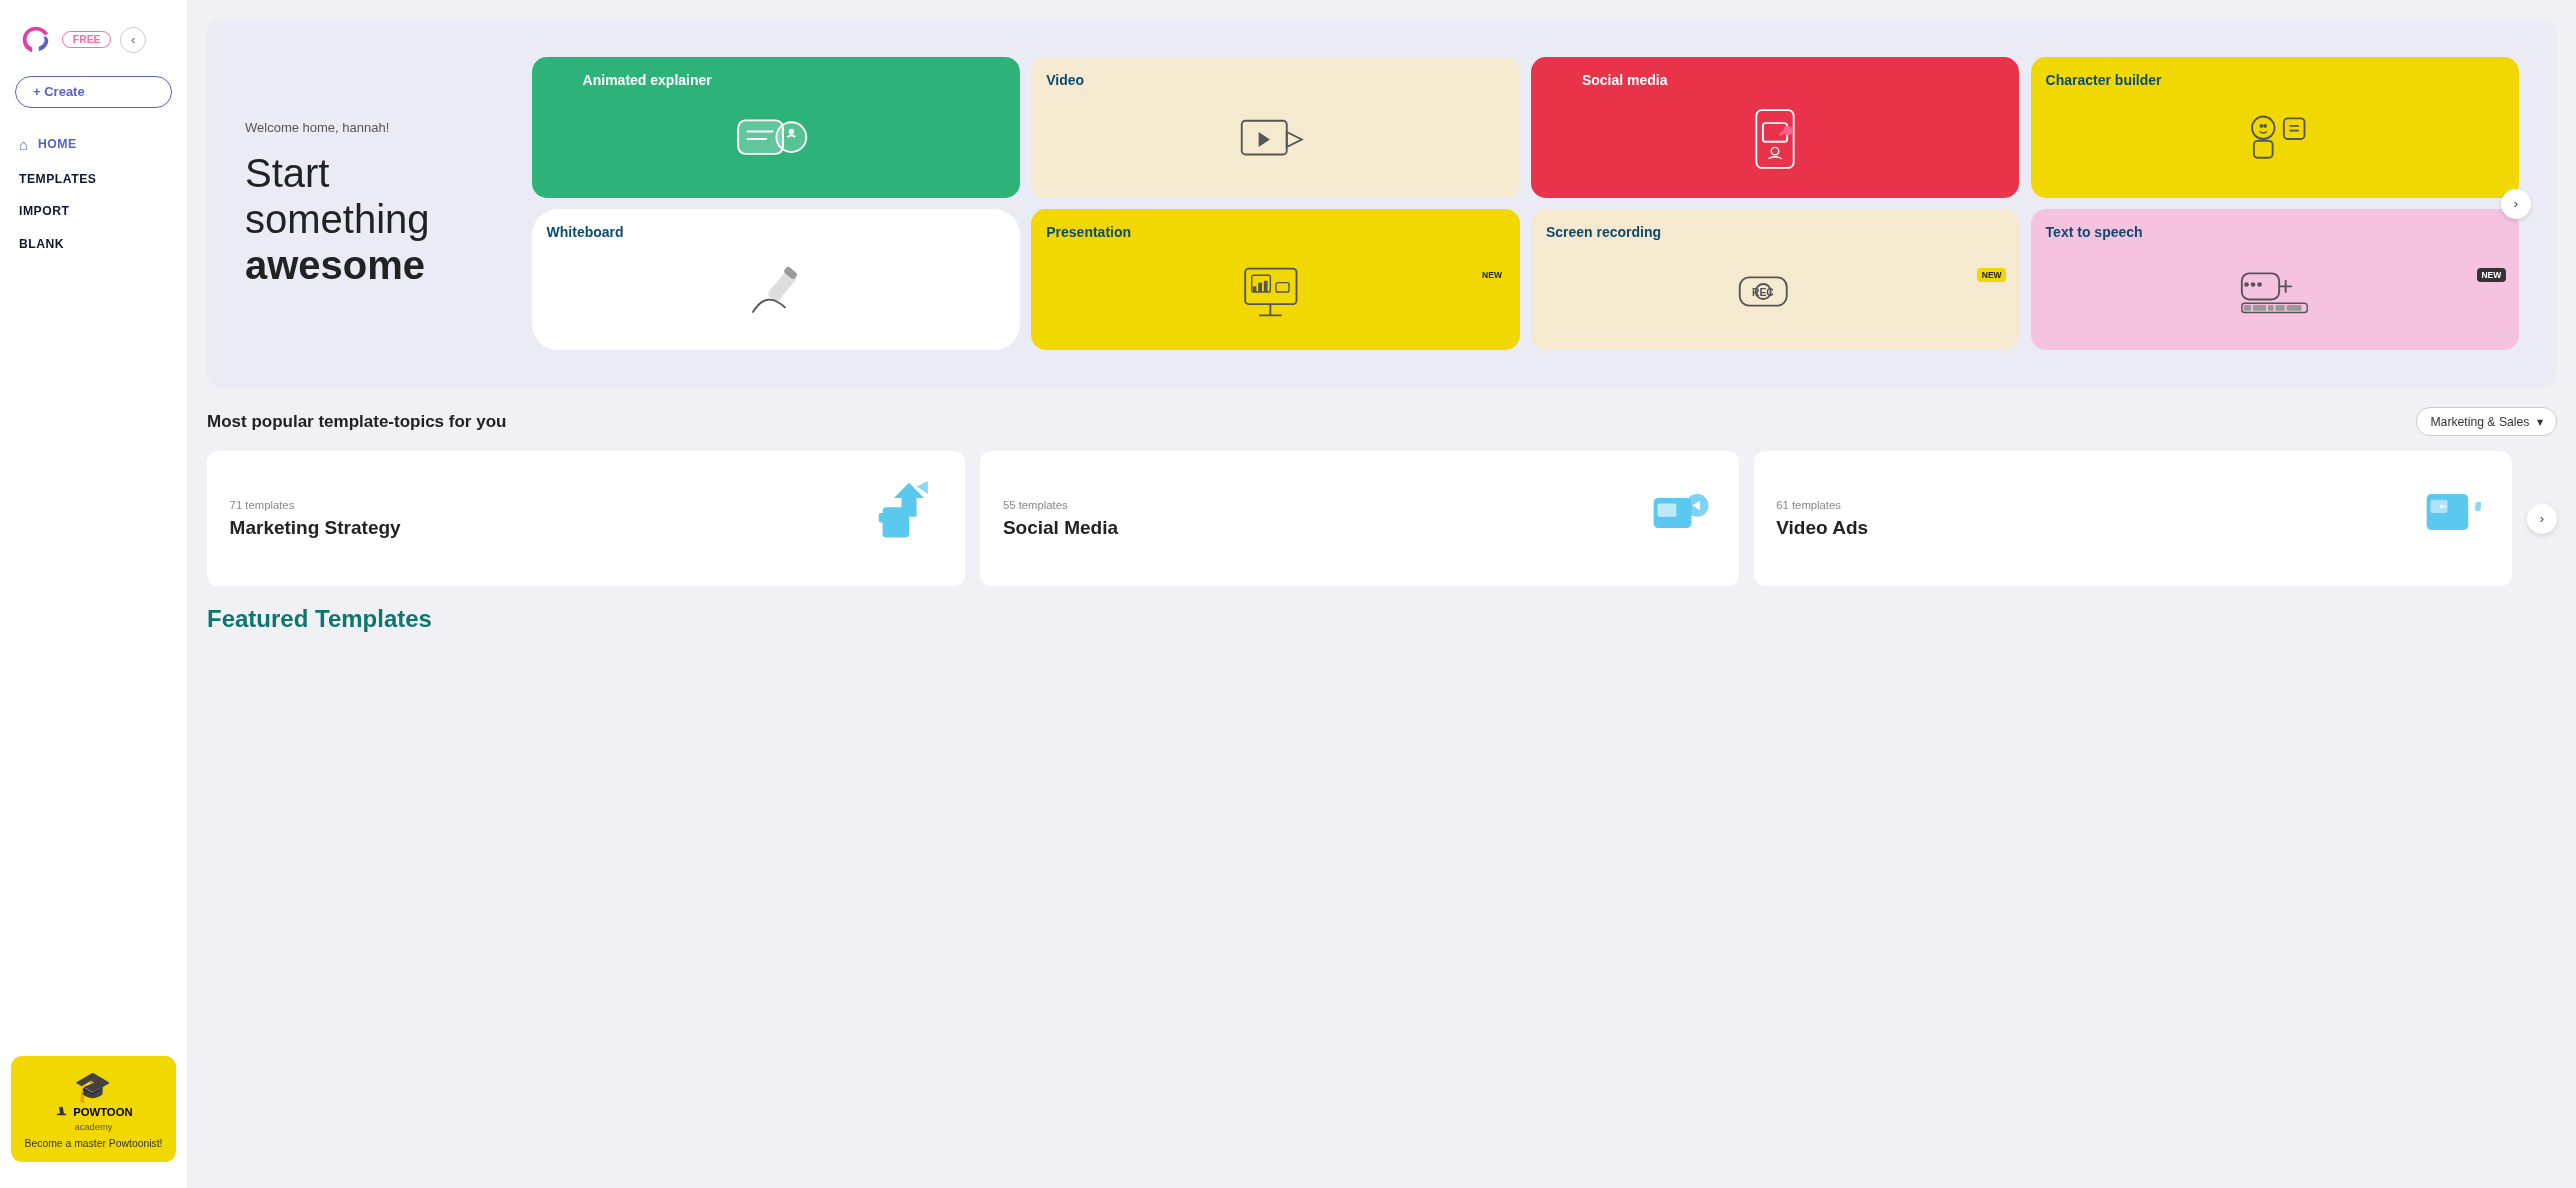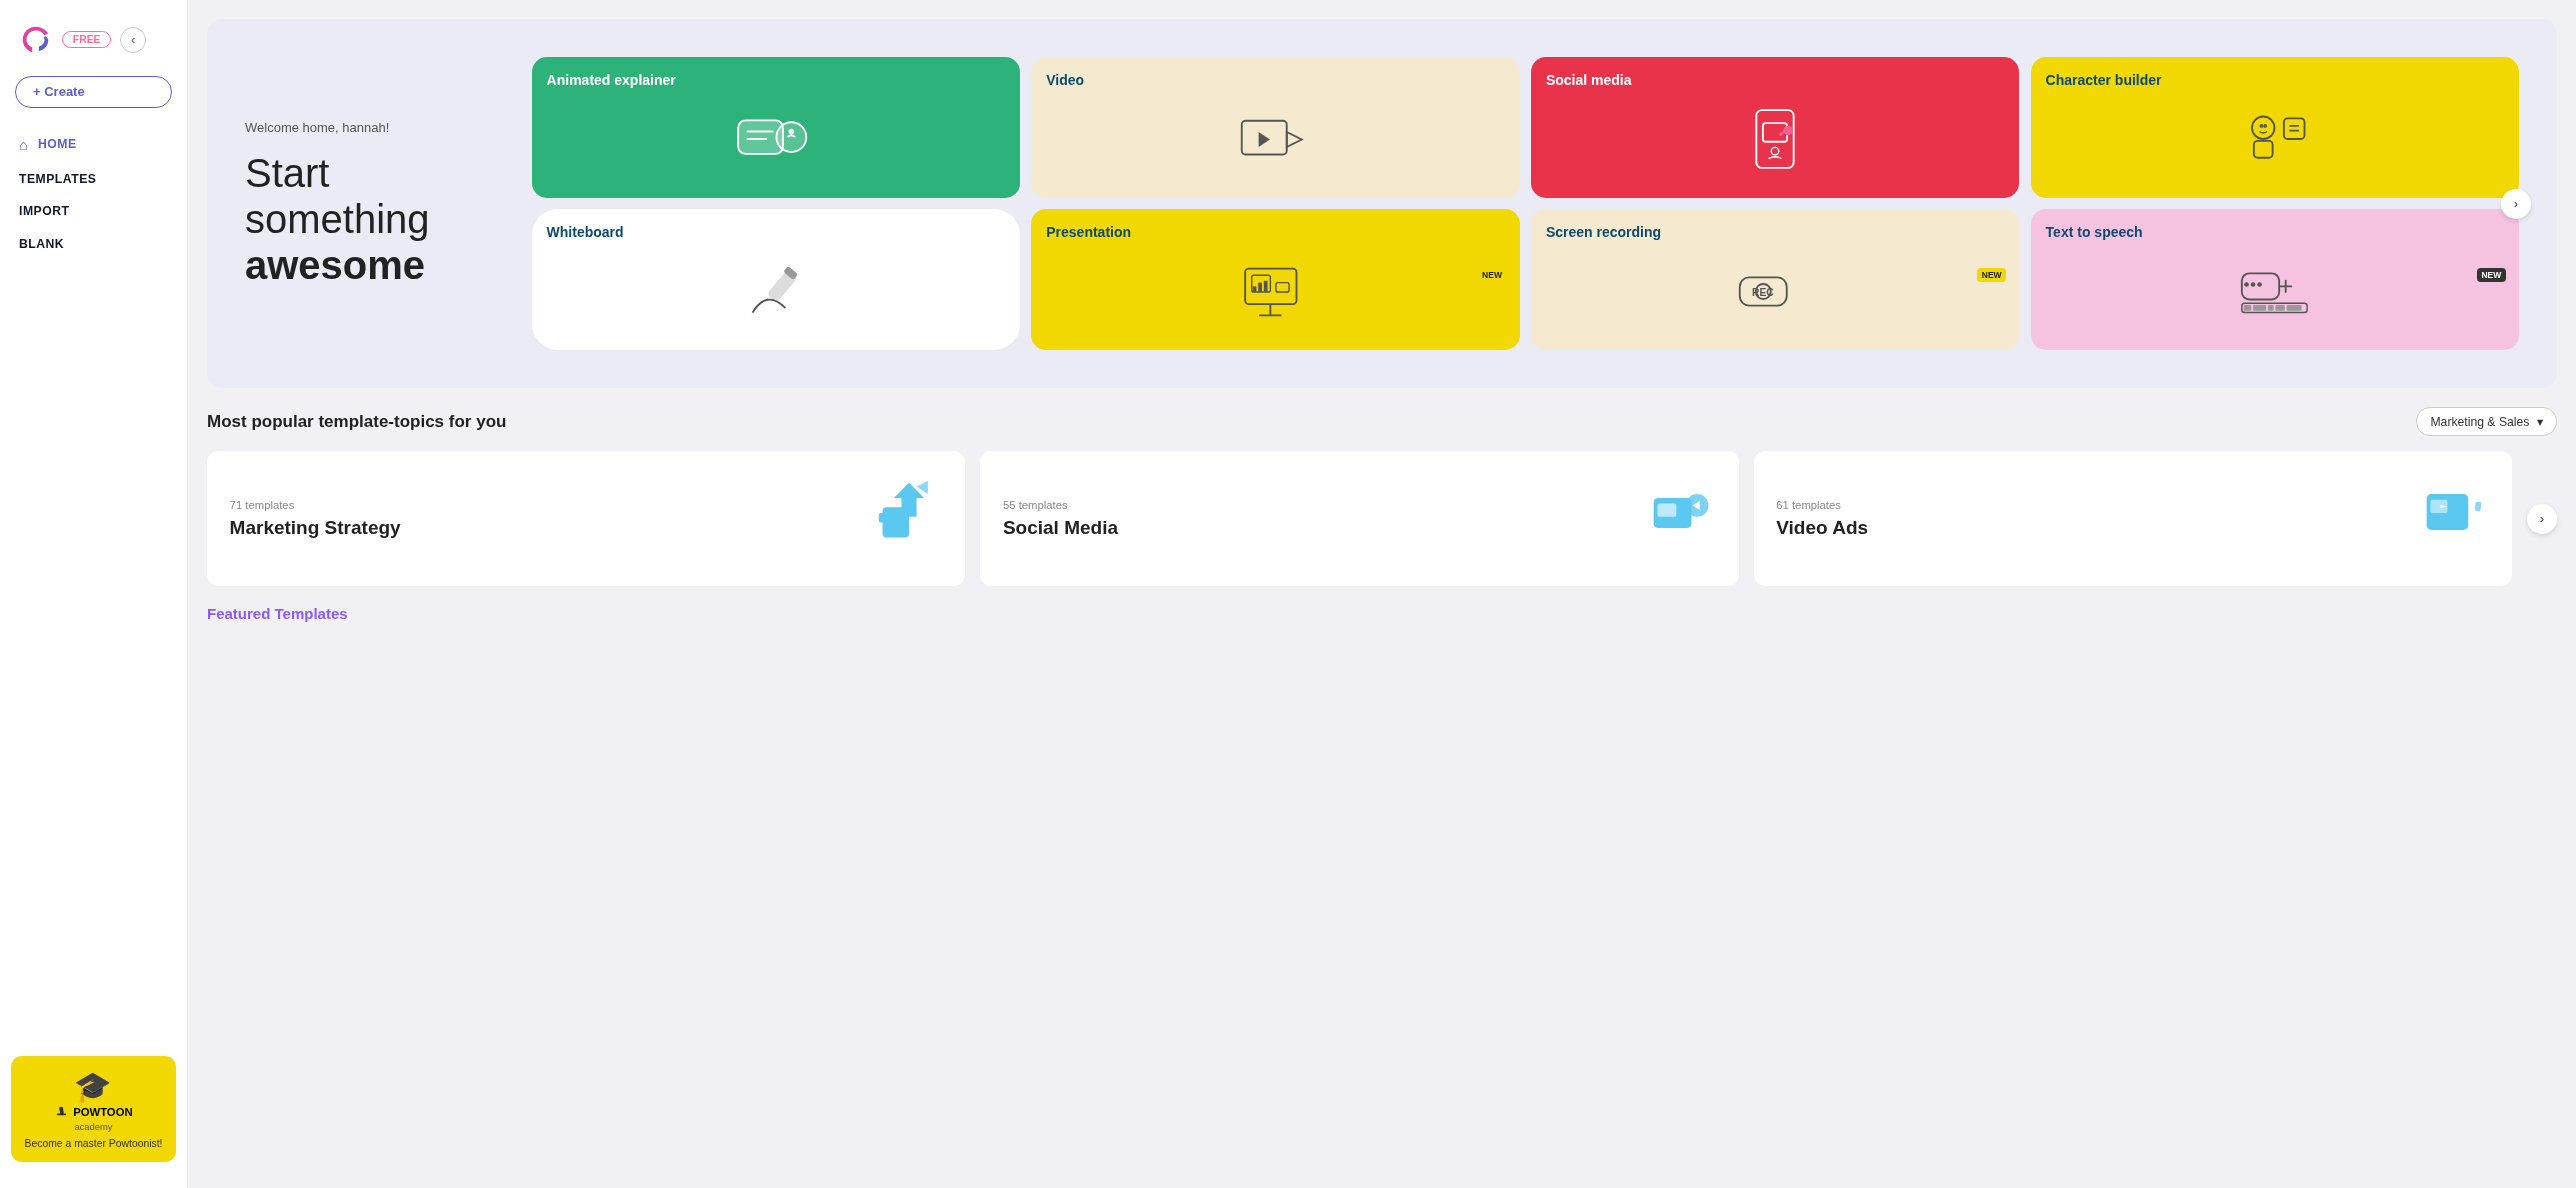--- a/index.html
+++ b/index.html
@@ -153,21 +153,21 @@
       flex-direction: column;
       min-height: 141px;
       overflow: hidden;
     }
     .card-label {
       font-size: 14px;
       font-weight: 700;
       color: #0c4a6e;
       z-index: 1;
     }
-    .card-label.white { color: #fff; }
+    .card-label.white { color: #fff; margin-left: 36px; }
     .card-img {
       flex: 1;
       display: flex;
       align-items: center;
       justify-content: center;
       font-size: 45px;
       margin-top: 7.5px;
     }
     .card.green { background: #2db37a; }
     .card.cream { background: #f5ead0; }
@@ -276,23 +276,23 @@
       justify-content: center;
       cursor: pointer;
       box-shadow: 0 1.9px 5.6px rgba(0,0,0,0.12);
       font-size: 13px;
       color: #444;
       align-self: center;
       flex-shrink: 0;
     }
 
     .featured-title {
-      font-size: 15px;
+      font-size: 24px;
       font-weight: 700;
-      color: #8b5cf6;
+      color: #0f766e;
       padding: 0 19px 15px;
     }
 
     
     .academy-hat { font-size: 30px; }
   </style>
 </head>
 <body>
 
 <div class="sidebar">

